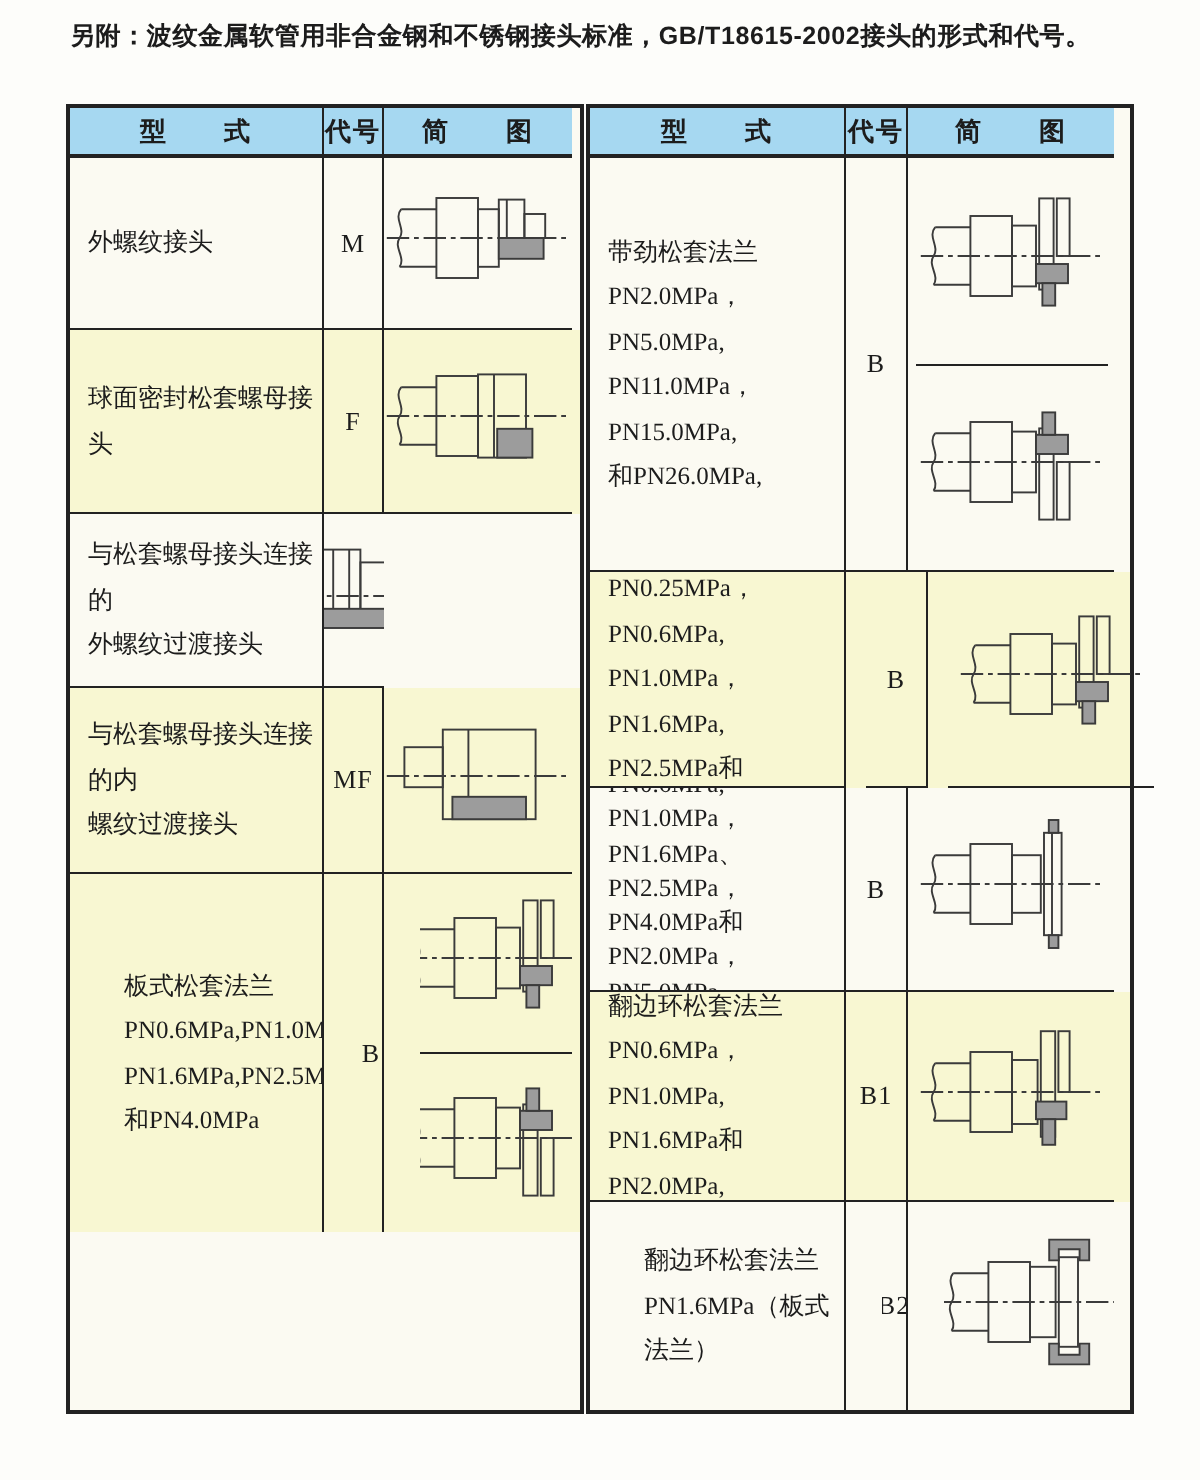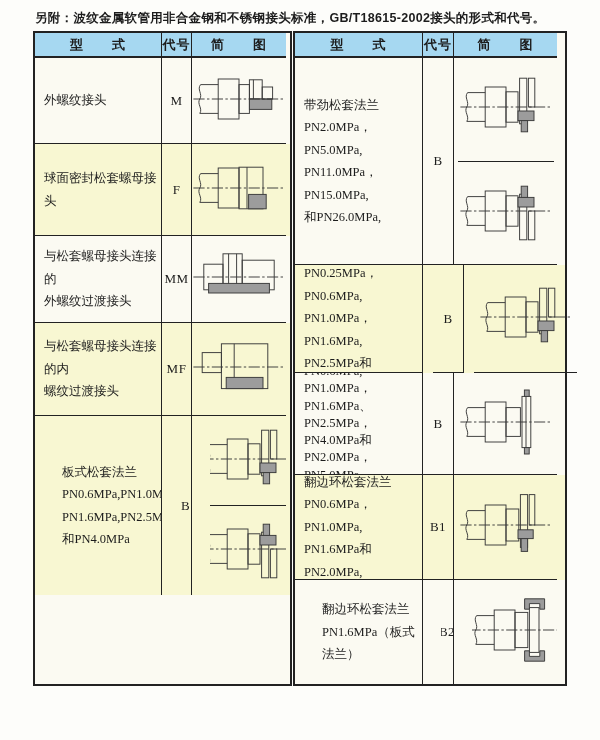--- a/index.html
+++ b/index.html
@@ -8,21 +8,21 @@
     background:#fdfdfa;
     font-family:"Liberation Serif", serif;
     color:#1c1c1c;
   }
   .page-title {
     position:absolute; left:35px; top:10px; width:540px;
     font-family:"Liberation Sans", sans-serif;
     font-size:12.5px; font-weight:bold; letter-spacing:0.3px;
   }
   .ftable {
-    position:absolute; top:31px;
+    position:absolute; top:52px;
     border:2px solid #222; background:#fbfaf2;
   }
   .ftable-left  { left:33px;  width:255px; height:651px; }
   .ftable-right { left:293px; width:270px; height:651px; }
   .frow { display:grid; box-sizing:border-box; }
   .ftable-left  .frow { grid-template-columns:127px 30px 94px; }
   .ftable-right .frow { grid-template-columns:128px 31px 103px; }
   .cell {
     box-sizing:border-box;
     border-right:1.5px solid #222; border-bottom:1.5px solid #222;
@@ -95,21 +95,20 @@
             <line x1="70" y1="16" x2="70" y2="68"></line>
             <rect x="72" y="50" width="22" height="18" fill="#9c9c9c"></rect>
             <line x1="3" y1="42" x2="117" y2="42" stroke-dasharray="14 3 3 3"></line>
           </svg></span>
       </div>
   </div>
 
   <div class="frow" style="height: 87px; background: rgb(251, 250, 242);">
     <div class="cell c-type">与松套螺母接头连接的
 外螺纹过渡接头</div>
-    <div class="cell c-code">MM</div>
     <div class="cell c-diag">
         <span><svg class="diag-svg" viewBox="0 0 120 84" width="96" height="72" aria-hidden="true">
             <rect x="16" y="26" width="24" height="32"></rect>
             <rect x="40" y="13" width="24" height="45"></rect>
             <line x1="47" y1="13" x2="47" y2="58"></line>
             <line x1="57" y1="13" x2="57" y2="58"></line>
             <rect x="64" y="21" width="40" height="37"></rect>
             <rect x="22" y="50" width="76" height="12" fill="#9c9c9c"></rect>
             <line x1="3" y1="42" x2="117" y2="42" stroke-dasharray="14 3 3 3"></line>
           </svg></span>

